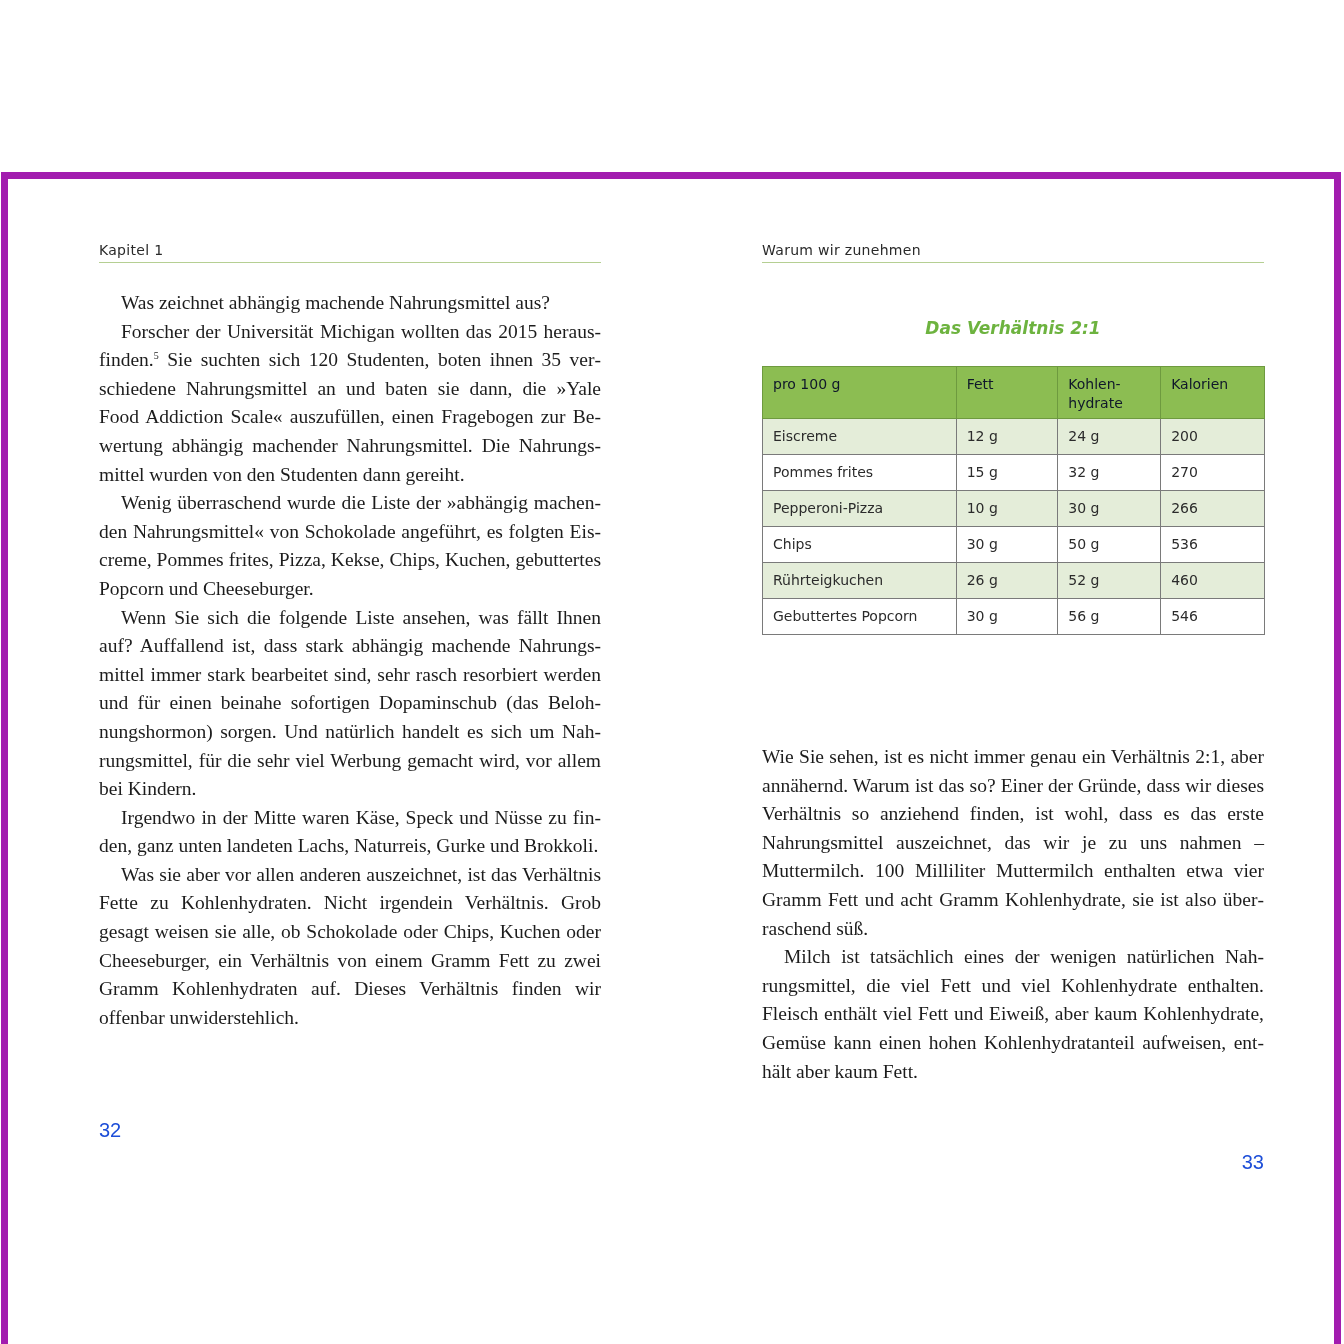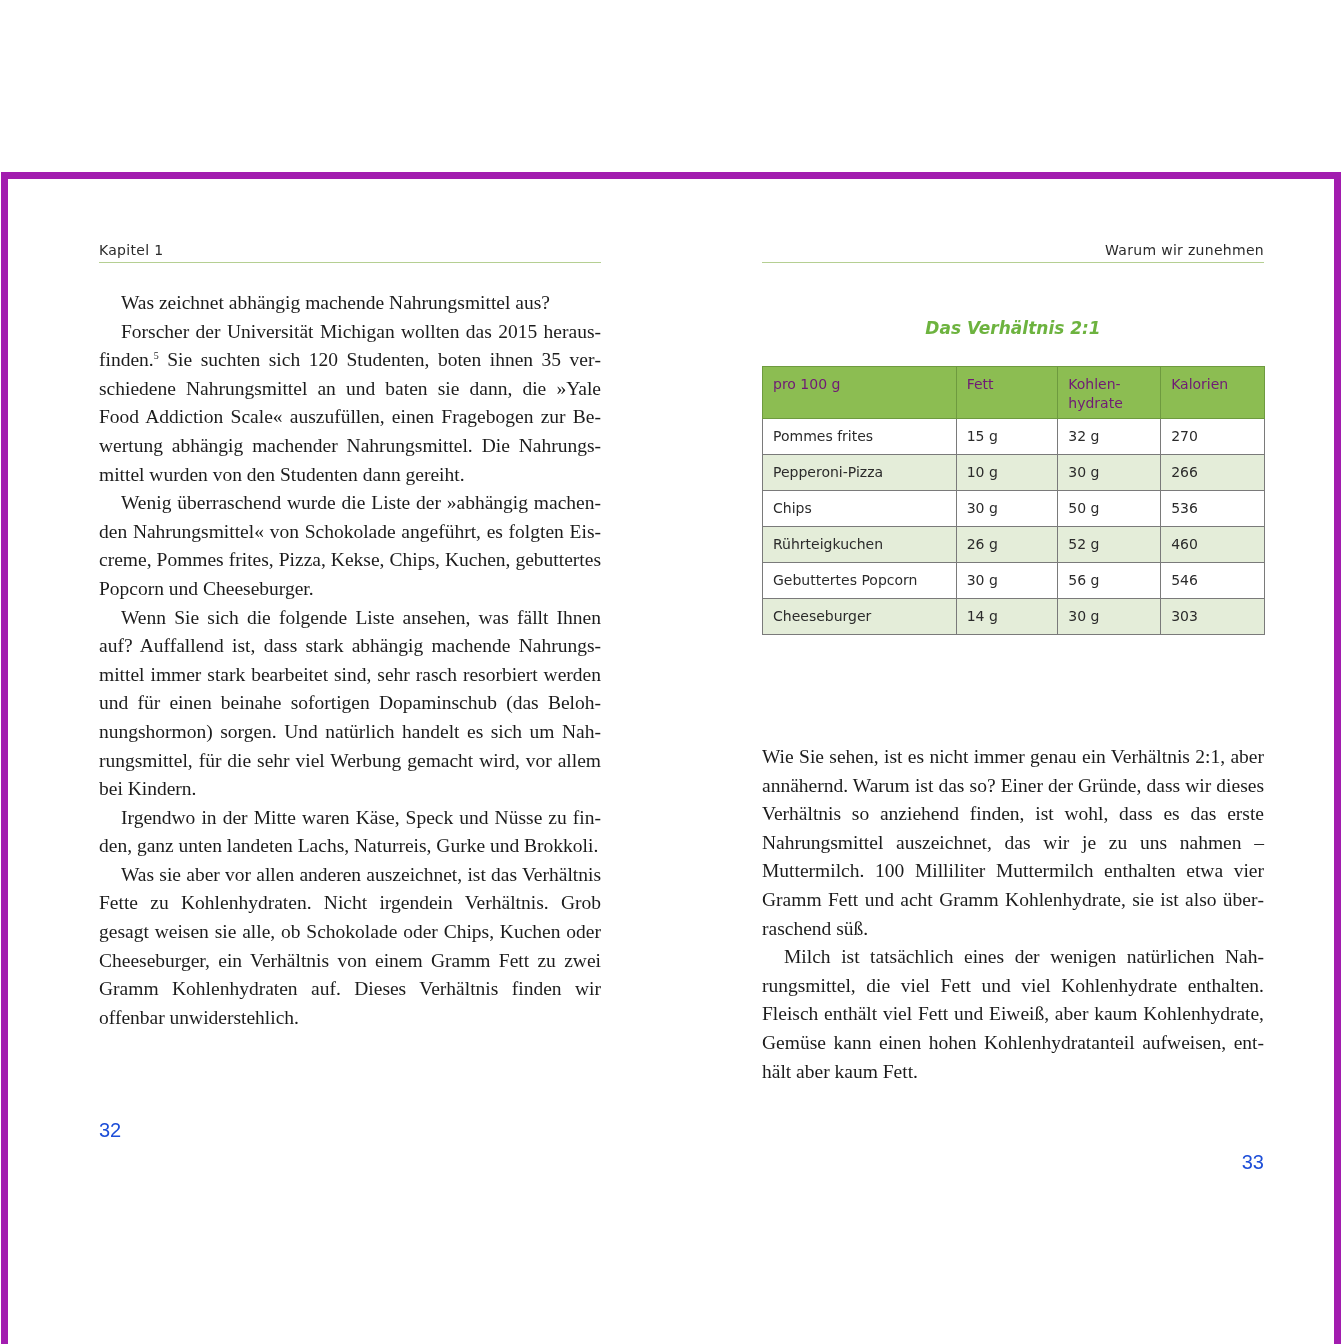--- a/index.html
+++ b/index.html
@@ -39,21 +39,21 @@
       width: 502px;
       height: 22px;
       border-bottom: 1.5px solid #b5cf92;
       font-family: "DejaVu Sans", sans-serif;
       font-size: 14px;
       letter-spacing: 0.3px;
       color: #2a2a2a;
       line-height: 20px;
     }
     .page.left .running-head { text-align: left; }
-    .page.right .running-head { text-align: right; }
+    .page.right .running-head { }
 
     .body-text {
       position: absolute;
       left: 0;
       width: 502px;
       font-family: "Liberation Serif", "DejaVu Serif", serif;
       font-size: 19.5px;
       line-height: 28.6px;
       color: #1c1c1c;
       text-align: justify;
@@ -102,21 +102,21 @@
       color: #2b2b2b;
     }
     table.ratio th, table.ratio td {
       border: 1px solid #7a7a7a;
       text-align: left;
       vertical-align: top;
       padding: 0 10px;
     }
     table.ratio th {
       background: #8cbd52;
-      color: #701a75;
+      color: #0f172a;
       font-weight: normal;
       height: 52px;
       padding-top: 8px;
       box-sizing: border-box;
       line-height: 19px;
       border-color: #6e9a3f;
     }
     table.ratio td {
       height: 35px;
       line-height: 34px;
@@ -161,20 +161,26 @@
       </colgroup>
       <thead>
         <tr>
           <th><span>pro 100 g</span></th>
           <th><span>Fett</span></th>
           <th><span>Kohlen-</span><br><span>hydrate</span></th>
           <th><span>Kalorien</span></th>
         </tr>
       </thead>
       <tbody>
+        <tr class="alt">
+          <td>Eiscreme</td>
+          <td>12 g</td>
+          <td>24 g</td>
+          <td>200</td>
+        </tr>
         <tr>
           <td>Pommes frites</td>
           <td>15 g</td>
           <td>32 g</td>
           <td>270</td>
         </tr>
         <tr class="alt">
           <td>Pepperoni-Pizza</td>
           <td>10 g</td>
           <td>30 g</td>
@@ -191,26 +197,20 @@
           <td>26 g</td>
           <td>52 g</td>
           <td>460</td>
         </tr>
         <tr>
           <td>Gebuttertes Popcorn</td>
           <td>30 g</td>
           <td>56 g</td>
           <td>546</td>
         </tr>
-        <tr class="alt">
-          <td>Cheeseburger</td>
-          <td>14 g</td>
-          <td>30 g</td>
-          <td>303</td>
-        </tr>
       </tbody>
     </table>
 
     <div class="body-text">
       <p class="noindent">Wie Sie sehen, ist es nicht immer genau ein Verhältnis 2:1, aber annähernd. Warum ist das so? Einer der Gründe, dass wir dieses Verhältnis so anziehend finden, ist wohl, dass es das erste Nahrungsmittel auszeichnet, das wir je zu uns nahmen – Muttermilch. 100 Milliliter Muttermilch enthalten etwa vier Gramm Fett und acht Gramm Kohlenhydrate, sie ist also über­raschend süß.</p>
       <p>Milch ist tatsächlich eines der wenigen natürlichen Nah­rungsmittel, die viel Fett und viel Kohlenhydrate enthalten. Fleisch enthält viel Fett und Eiweiß, aber kaum Kohlenhydrate, Gemüse kann einen hohen Kohlenhydratanteil aufweisen, ent­hält aber kaum Fett.</p>
     </div>
 
     <div class="folio">33</div>
   </div>

